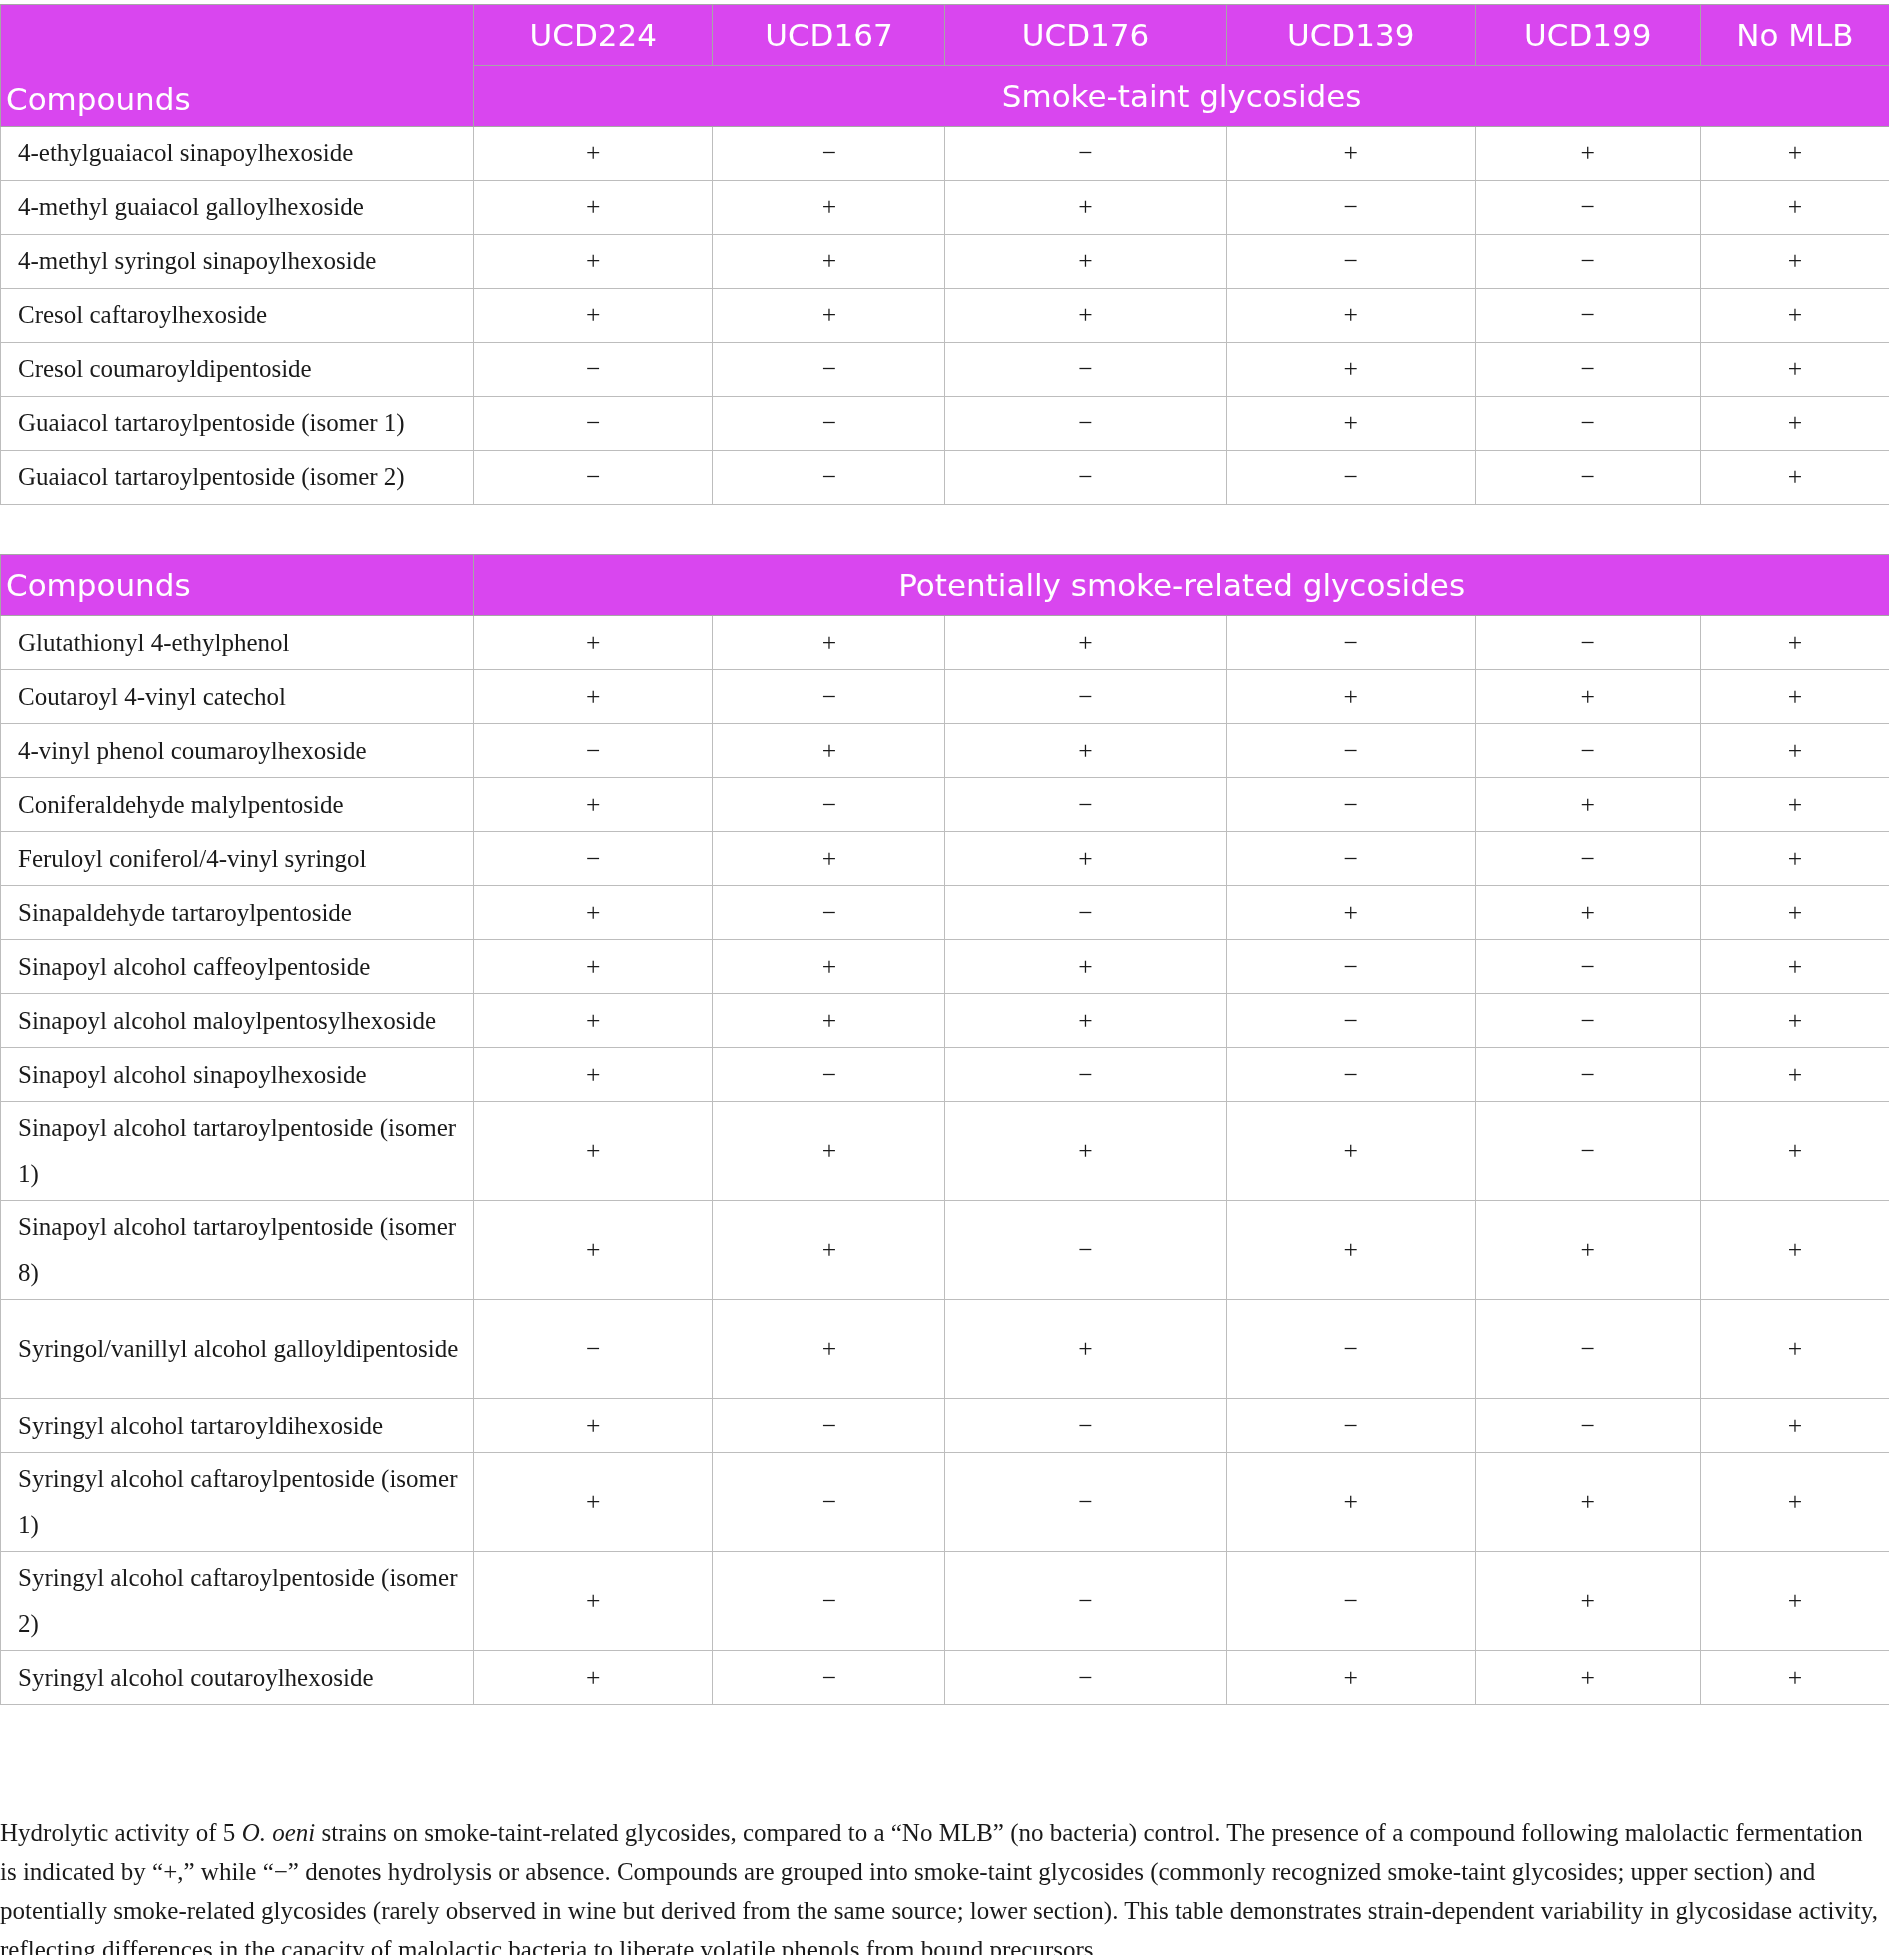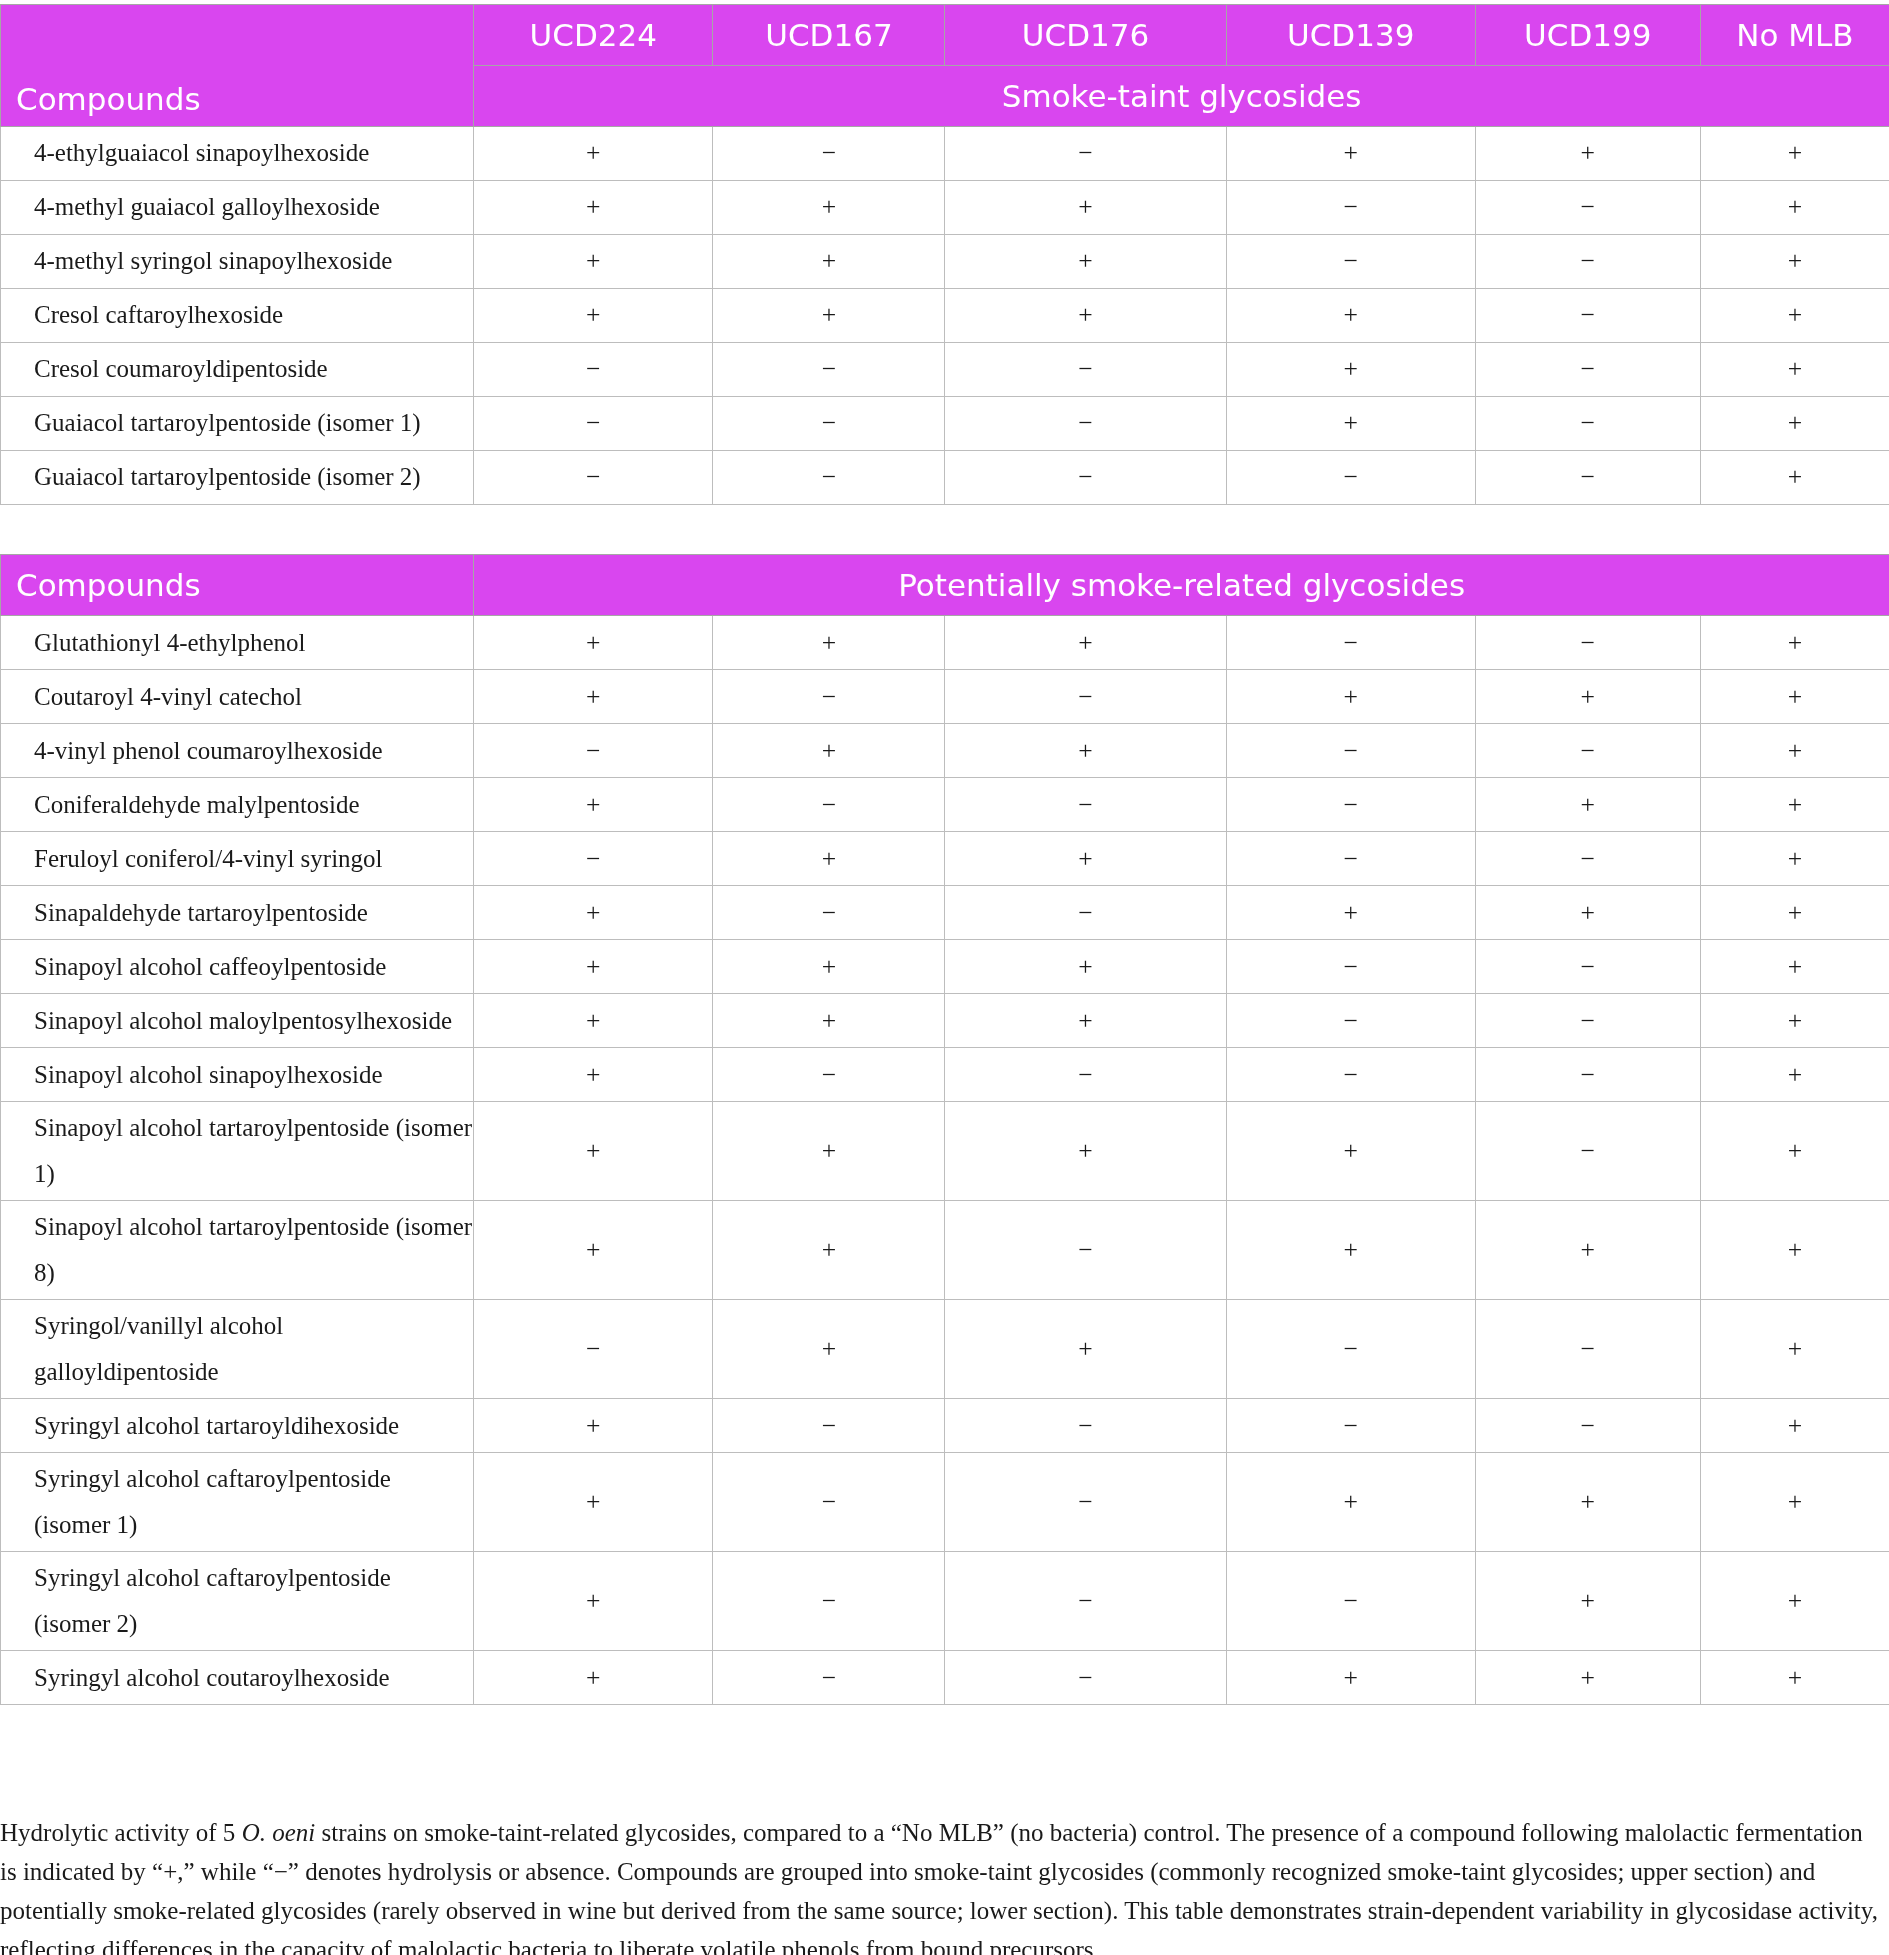--- a/index.html
+++ b/index.html
@@ -14,27 +14,27 @@
   .tbl col.c6 { width: 189px; }
   .tbl th, .tbl td { border: 1.8px solid #bdbdbd; padding: 0; }
   .tbl th {
     background: #d946ef; color: #ffffff;
     font-family: "DejaVu Sans", sans-serif; font-weight: normal;
     font-size: 31px;
     border-color: #a6a6a6;
   }
   .tbl .strain-row th { height: 60px; text-align: center; }
   .tbl .section-row th { height: 60px; text-align: center; }
-  .tbl th.compounds { text-align: left; padding-left: 15px; vertical-align: bottom; padding-bottom: 9.1px; }
+  .tbl th.compounds { text-align: left; padding-left: 5px; vertical-align: bottom; padding-bottom: 9.1px; }
   .tbl .section-row th.compounds { vertical-align: middle; padding-bottom: 0; }
   .tbl td {
     font-family: "Liberation Serif", serif; font-size: 25px; color: #1a1a1a;
     height: 53px;
   }
-  .tbl td.name { padding-left: 33px; line-height: 46px; }
+  .tbl td.name { padding-left: 17px; line-height: 46px; }
   .tbl td.val { text-align: center; font-size: 25.6px; }
   .tbl tr.tall td { height: 98px; }
   #table-top { top: 3.7px; }
   #table-bottom { top: 554px; }
   .caption {
     position: absolute; left: 0; top: 1813px; width: 1882px;
     font-family: "Liberation Serif", serif; font-size: 25px; color: #1a1a1a;
     line-height: 39px;
   }
   .caption em { font-style: italic; }

